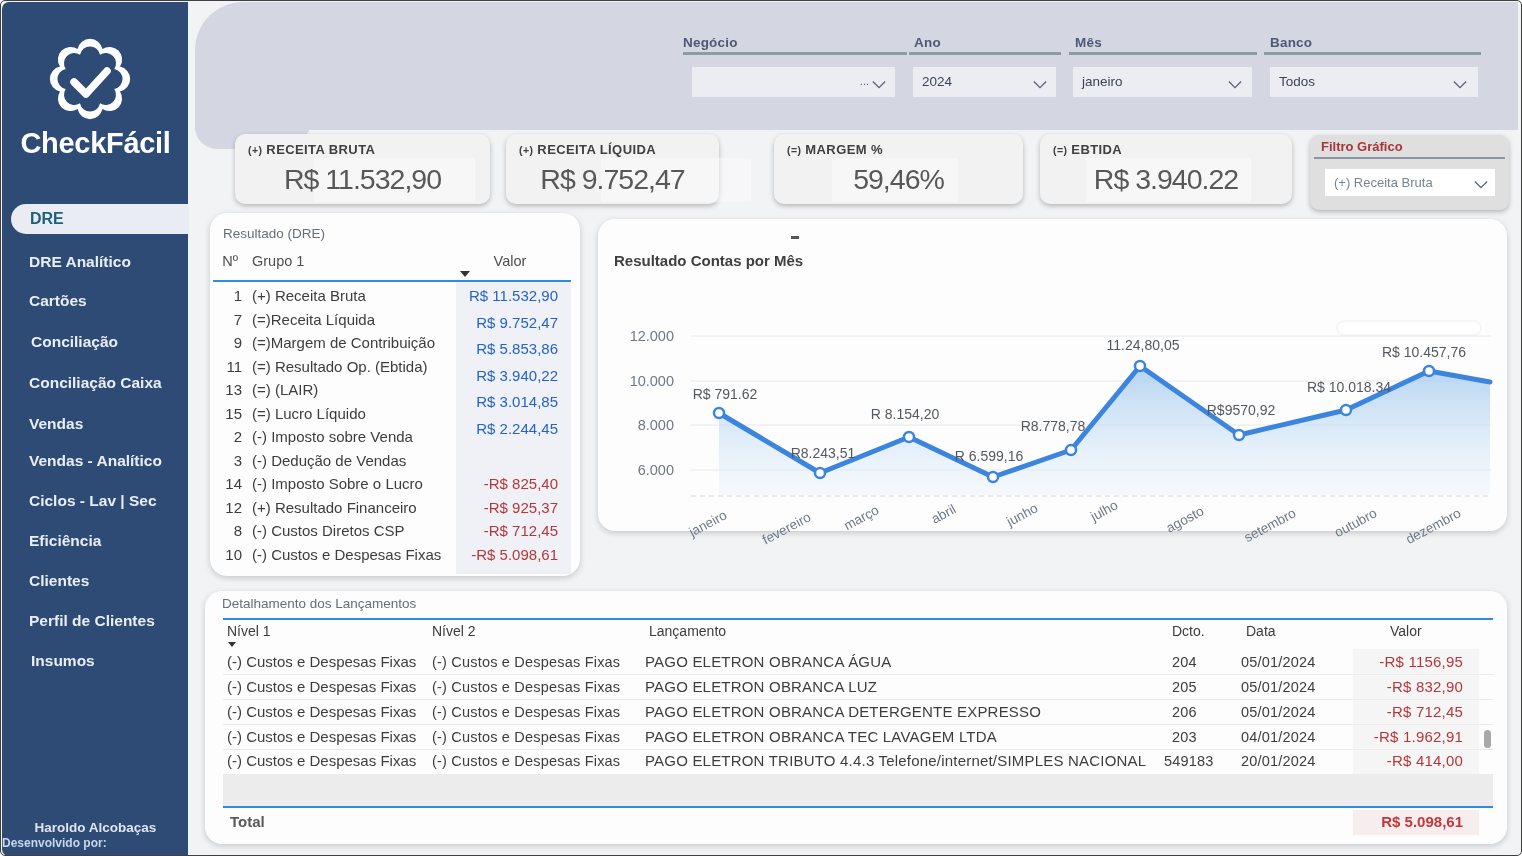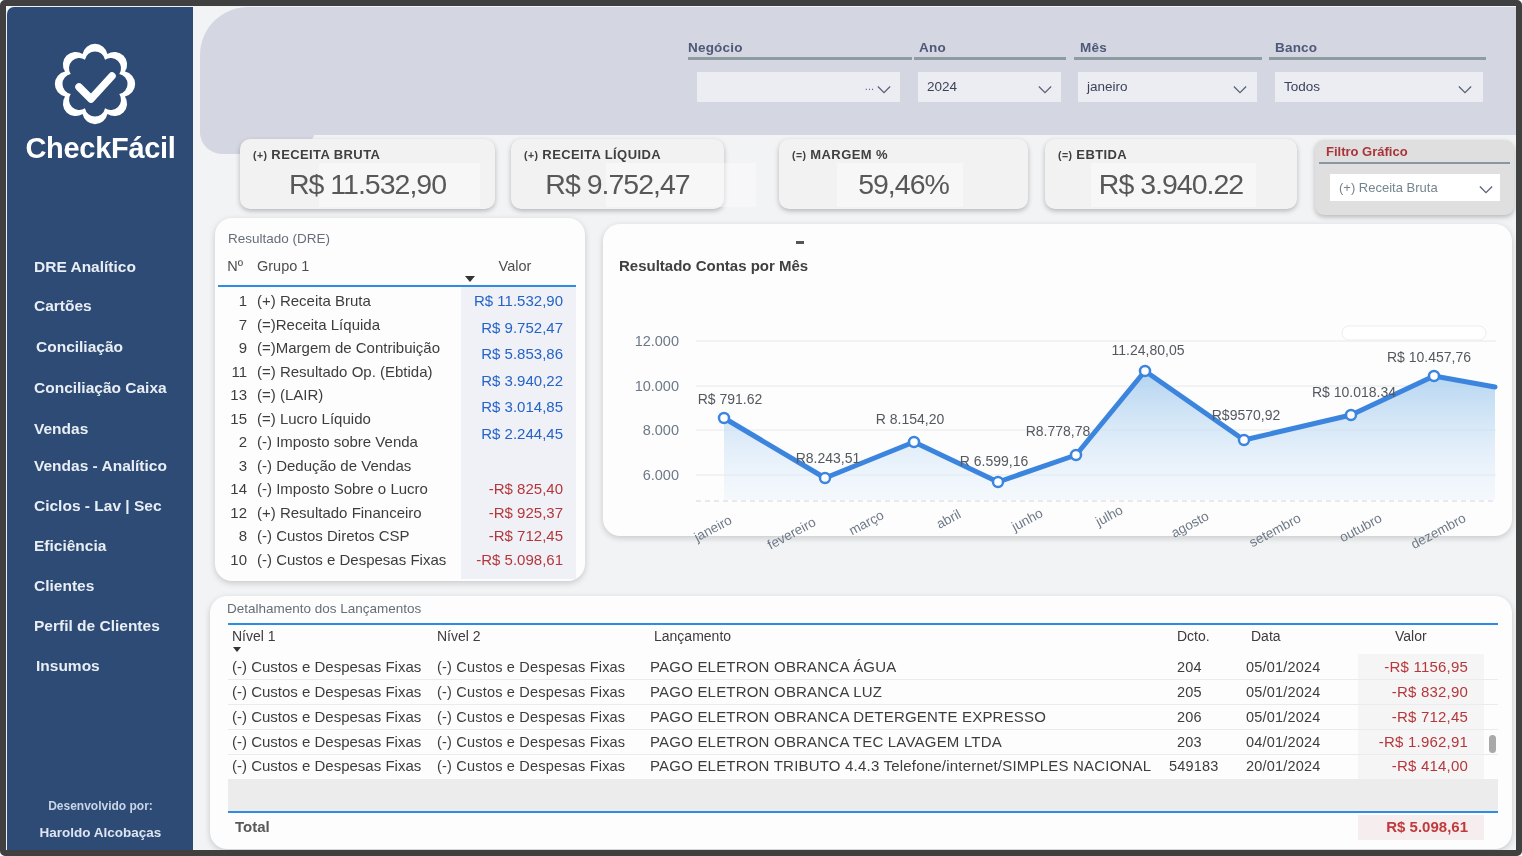--- a/index.html
+++ b/index.html
@@ -1,25 +1,25 @@
 <!DOCTYPE html>
 <html><head><meta charset="utf-8">
 <style>
 * { margin:0; padding:0; box-sizing:border-box; }
 html,body { width:1522px; height:856px; background:#fff; }
 body { font-family:"Liberation Sans", sans-serif; position:relative; overflow:hidden; }
-.page { position:absolute; left:0; top:0; width:1522px; height:856px; background:#F2F3F5; border:6px solid #404040; border-radius:5px; overflow:hidden; }
+.page { position:absolute; left:0; top:0; width:1522px; height:856px; background:#F2F3F5; border:1px solid #404040; border-radius:5px; overflow:hidden; }
 .abs { position:absolute; }
 
 .sidebar { position:absolute; left:1px; top:1px; width:186px; height:854px; background:#2D4B74; border-radius:7px 0 0 7px; }
 .menu-item { position:absolute; left:27px; color:#E9EEF5; font-weight:bold; font-size:15.5px; white-space:nowrap; }
 .pill { position:absolute; left:9px; top:202px; width:178px; height:30px; background:#E9EDF3; border-radius:15px 0 0 15px; }
 .pill span { position:absolute; left:19px; top:6px; color:#1D5F83; font-weight:bold; font-size:16px; }
 .logo-text { position:absolute; left:0; top:125px; width:187px; text-align:center; color:#FFFFFF; font-weight:bold; font-size:29px; letter-spacing:-0.3px; }
-.footer1 { position:absolute; left:0; top:792px; width:187px; text-align:center; color:#C9D5E8; font-weight:bold; font-size:12px; }
+.footer1 { position:absolute; left:0; top:834px; width:187px; text-align:left; color:#C9D5E8; font-weight:bold; font-size:12px; }
 .footer2 { position:absolute; left:0; top:818px; width:187px; text-align:center; color:#DDE5F2; font-weight:bold; font-size:13.5px; }
 
 .band { position:absolute; left:194px; top:1px; width:1323px; height:128px; background:#D4D7E1; border-radius:48px 0 0 0; }
 .band2 { position:absolute; left:194px; top:100px; width:118px; height:48px; background:#D4D7E1; border-radius:0 0 34px 22px; }
 
 .flabel { position:absolute; top:34px; color:#4E5878; font-weight:bold; font-size:13.5px; letter-spacing:0.2px; }
 .fline { position:absolute; top:51px; height:2.5px; background:#8C9CA0; }
 .fbox { position:absolute; top:66px; height:30px; background:#EBEDF2; color:#3B4358; font-size:13.5px; line-height:30px; padding-left:9px; }
 .chev { position:absolute; width:14px; height:14px; }
 
@@ -111,20 +111,23 @@
       </svg>
   </div>
 
   <div class="sidebar">
     <svg class="abs" style="left:0; top:0;" width="187" height="125" viewBox="0 0 187 125">
       <path d="M 100.41 47.04 A 12.65 12.65 0 0 1 117.96 64.59 A 12.65 12.65 0 0 1 117.96 89.41 A 12.65 12.65 0 0 1 100.41 106.96 A 12.65 12.65 0 0 1 75.59 106.96 A 12.65 12.65 0 0 1 58.04 89.41 A 12.65 12.65 0 0 1 58.04 64.59 A 12.65 12.65 0 0 1 75.59 47.04 A 12.65 12.65 0 0 1 100.41 47.04 Z" fill="#FFFFFF"></path>
       <path d="M 98.06 52.71 A 10.26 10.26 0 0 1 112.29 66.94 A 10.26 10.26 0 0 1 112.29 87.06 A 10.26 10.26 0 0 1 98.06 101.29 A 10.26 10.26 0 0 1 77.94 101.29 A 10.26 10.26 0 0 1 63.71 87.06 A 10.26 10.26 0 0 1 63.71 66.94 A 10.26 10.26 0 0 1 77.94 52.71 A 10.26 10.26 0 0 1 98.06 52.71 Z" fill="#2D4B74"></path>
       <path d="M 72 80 L 84 92 L 105 69" fill="none" stroke="#FFFFFF" stroke-width="7.5" stroke-linecap="round" stroke-linejoin="round"></path>
     </svg>
     <div class="logo-text">CheckFácil</div>
+    <div class="pill">
+        <span>DRE</span>
+      </div>
     <div class="menu-item" style="top:251px;">DRE Analítico</div>
     <div class="menu-item" style="top:290px;">Cartões</div>
     <div class="menu-item" style="left:29px; top:331px;">Conciliação</div>
     <div class="menu-item" style="top:372px;">Conciliação Caixa</div>
     <div class="menu-item" style="top:413px;">Vendas</div>
     <div class="menu-item" style="top:450px;">Vendas - Analítico</div>
     <div class="menu-item" style="top:490px;">Ciclos - Lav | Sec</div>
     <div class="menu-item" style="top:530px;">Eficiência</div>
     <div class="menu-item" style="top:570px;">Clientes</div>
     <div class="menu-item" style="top:610px;">Perfil de Clientes</div>

